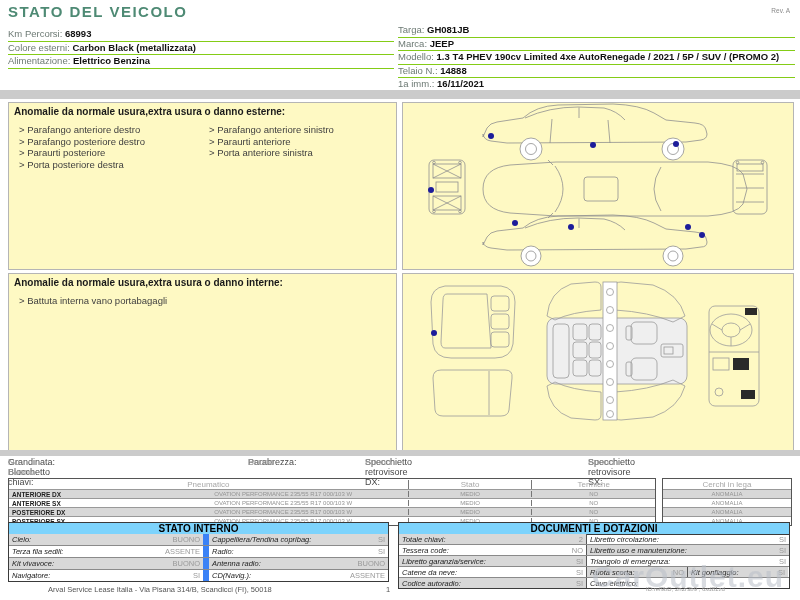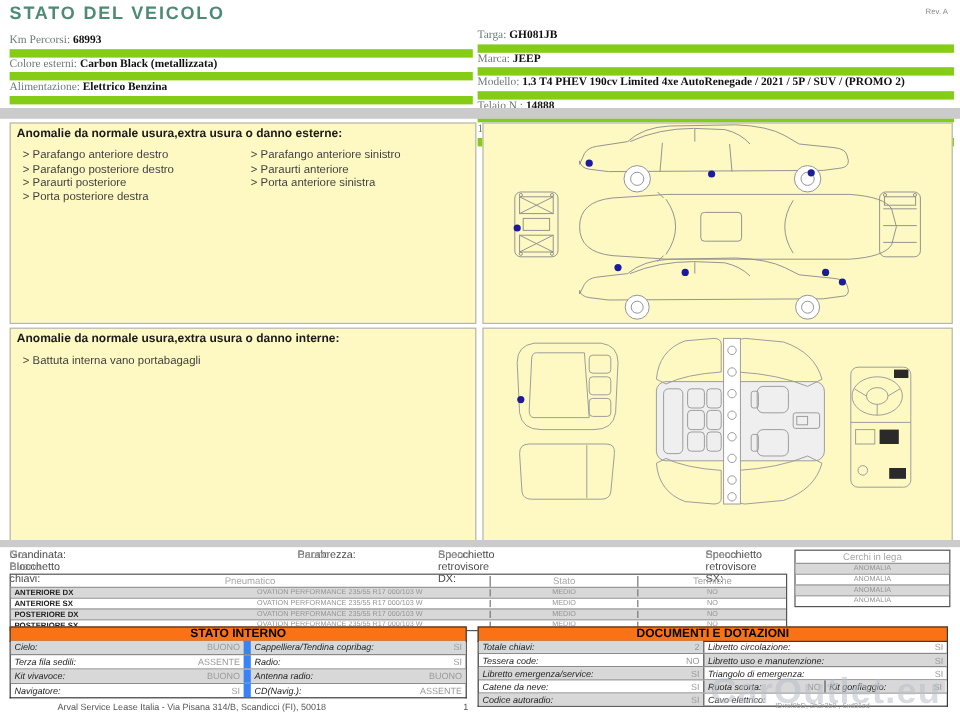--- a/index.html
+++ b/index.html
@@ -5,21 +5,21 @@
   html,body{margin:0;padding:0;background:#e8e8e8;}
   .page{position:relative;width:800px;height:600px;background:#ffffff;
         font-family:"Liberation Sans",sans-serif;overflow:hidden;color:#222;}
 
   
   .doc-title{position:absolute;left:8px;top:3px;font-size:15px;font-weight:bold;
              color:#4e8a74;letter-spacing:1.5px;}
   .rev{position:absolute;right:10px;top:7px;font-size:6.5px;color:#8a8a8a;}
 
   .form{position:absolute;font-size:9.5px;}
-  .form .frow{border-bottom:7px solid #84cc16;padding:1px 0 1px;line-height:10.5px;font-family:Liberation Serif, serif;}
+  .form .frow{border-bottom:1px solid #84cc16;padding:1px 0 1px;line-height:10.5px;}
   .flabel{color:#6d7a74;}
   .fvalue{color:#111;font-weight:bold;}
   .form-left{left:8px;top:28px;width:386px;}
   .form-right{left:398px;top:24px;width:397px;}
 
   .band{position:absolute;left:0;width:800px;background:#cbcbcb;}
   .band1{top:90px;height:9px;}
   .band2{top:450px;height:6px;}
 
   
@@ -35,34 +35,34 @@
   .alist.c2{left:200px;}
   .alist.int{left:10px;width:165px;}
 
   
   .summary span{position:absolute;font-size:9px;}
   .slabel{color:#4a4a4a;}
   .sval{color:#9a9a9a;}
 
   
   .ttable{position:absolute;left:8px;top:478px;width:646px;border:1px solid #555;font-size:6px;}
-  .cbox{position:absolute;left:662px;top:458px;width:128px;border:1px solid #555;font-size:6px;}
+  .cbox{position:absolute;left:662px;top:478px;width:128px;border:1px solid #555;font-size:6px;}
   .trow{display:flex;height:8px;align-items:center;border-top:1px solid #999;}
   .thead{height:10px;border-top:none;color:#a8a8a8;font-size:8px;}
   .trow.g{background:#d8d8d8;}
   .tc{overflow:hidden;white-space:nowrap;}
   .tc.pos{width:147px;font-size:6.5px;font-weight:bold;color:#222;padding-left:3px;}
   .tc.tyre{width:250px;text-align:center;color:#949494;}
   .tc.st{width:123px;text-align:center;color:#949494;border-left:1px solid #777;}
   .tc.tm{width:123px;text-align:center;color:#949494;border-left:1px solid #777;}
   .tc.hpneu{width:400px;text-align:center;}
   .tc.full{width:100%;text-align:center;color:#949494;}
 
   
-  .secbar{position:absolute;top:522px;height:11px;background:#f97316;border:1px solid #3a3a3a;
+  .secbar{position:absolute;top:522px;height:11px;background:#7dd3fc;border:1px solid #3a3a3a;
           font-size:10px;font-weight:bold;text-align:center;line-height:11px;color:#000;}
   .secbar.si{left:8px;width:379px;}
   .secbar.doc{left:398px;width:390px;}
   .btable{position:absolute;border:1px solid #3a3a3a;border-top:none;font-size:7.5px;}
   .btable.si{left:8px;top:534px;width:379px;}
   .btable.doc{left:398px;top:534px;width:390px;}
   .brow{display:flex;border-top:1px solid #8a8a8a;}
   .brow:first-child{border-top:none;}
   .btable.si .brow{height:11px;align-items:center;}
   .btable.doc .brow{height:10px;align-items:center;}
@@ -431,21 +431,21 @@
           <span class="bl">Tessera code:</span>
           <span class="bv">NO</span>
         </div>
       <div class="bcell right g">
           <span class="bl">Libretto uso e manutenzione:</span>
           <span class="bv">SI</span>
         </div>
     </div>
     <div class="brow">
       <div class="bcell left g">
-          <span class="bl">Libretto emergenza/service:</span>
+          <span class="bl">Libretto garanzia/service:</span>
           <span class="bv">SI</span>
         </div>
       <div class="bcell right">
           <span class="bl">Triangolo di emergenza:</span>
           <span class="bv">SI</span>
         </div>
     </div>
     <div class="brow">
       <div class="bcell left">
           <span class="bl">Catene da neve:</span>

